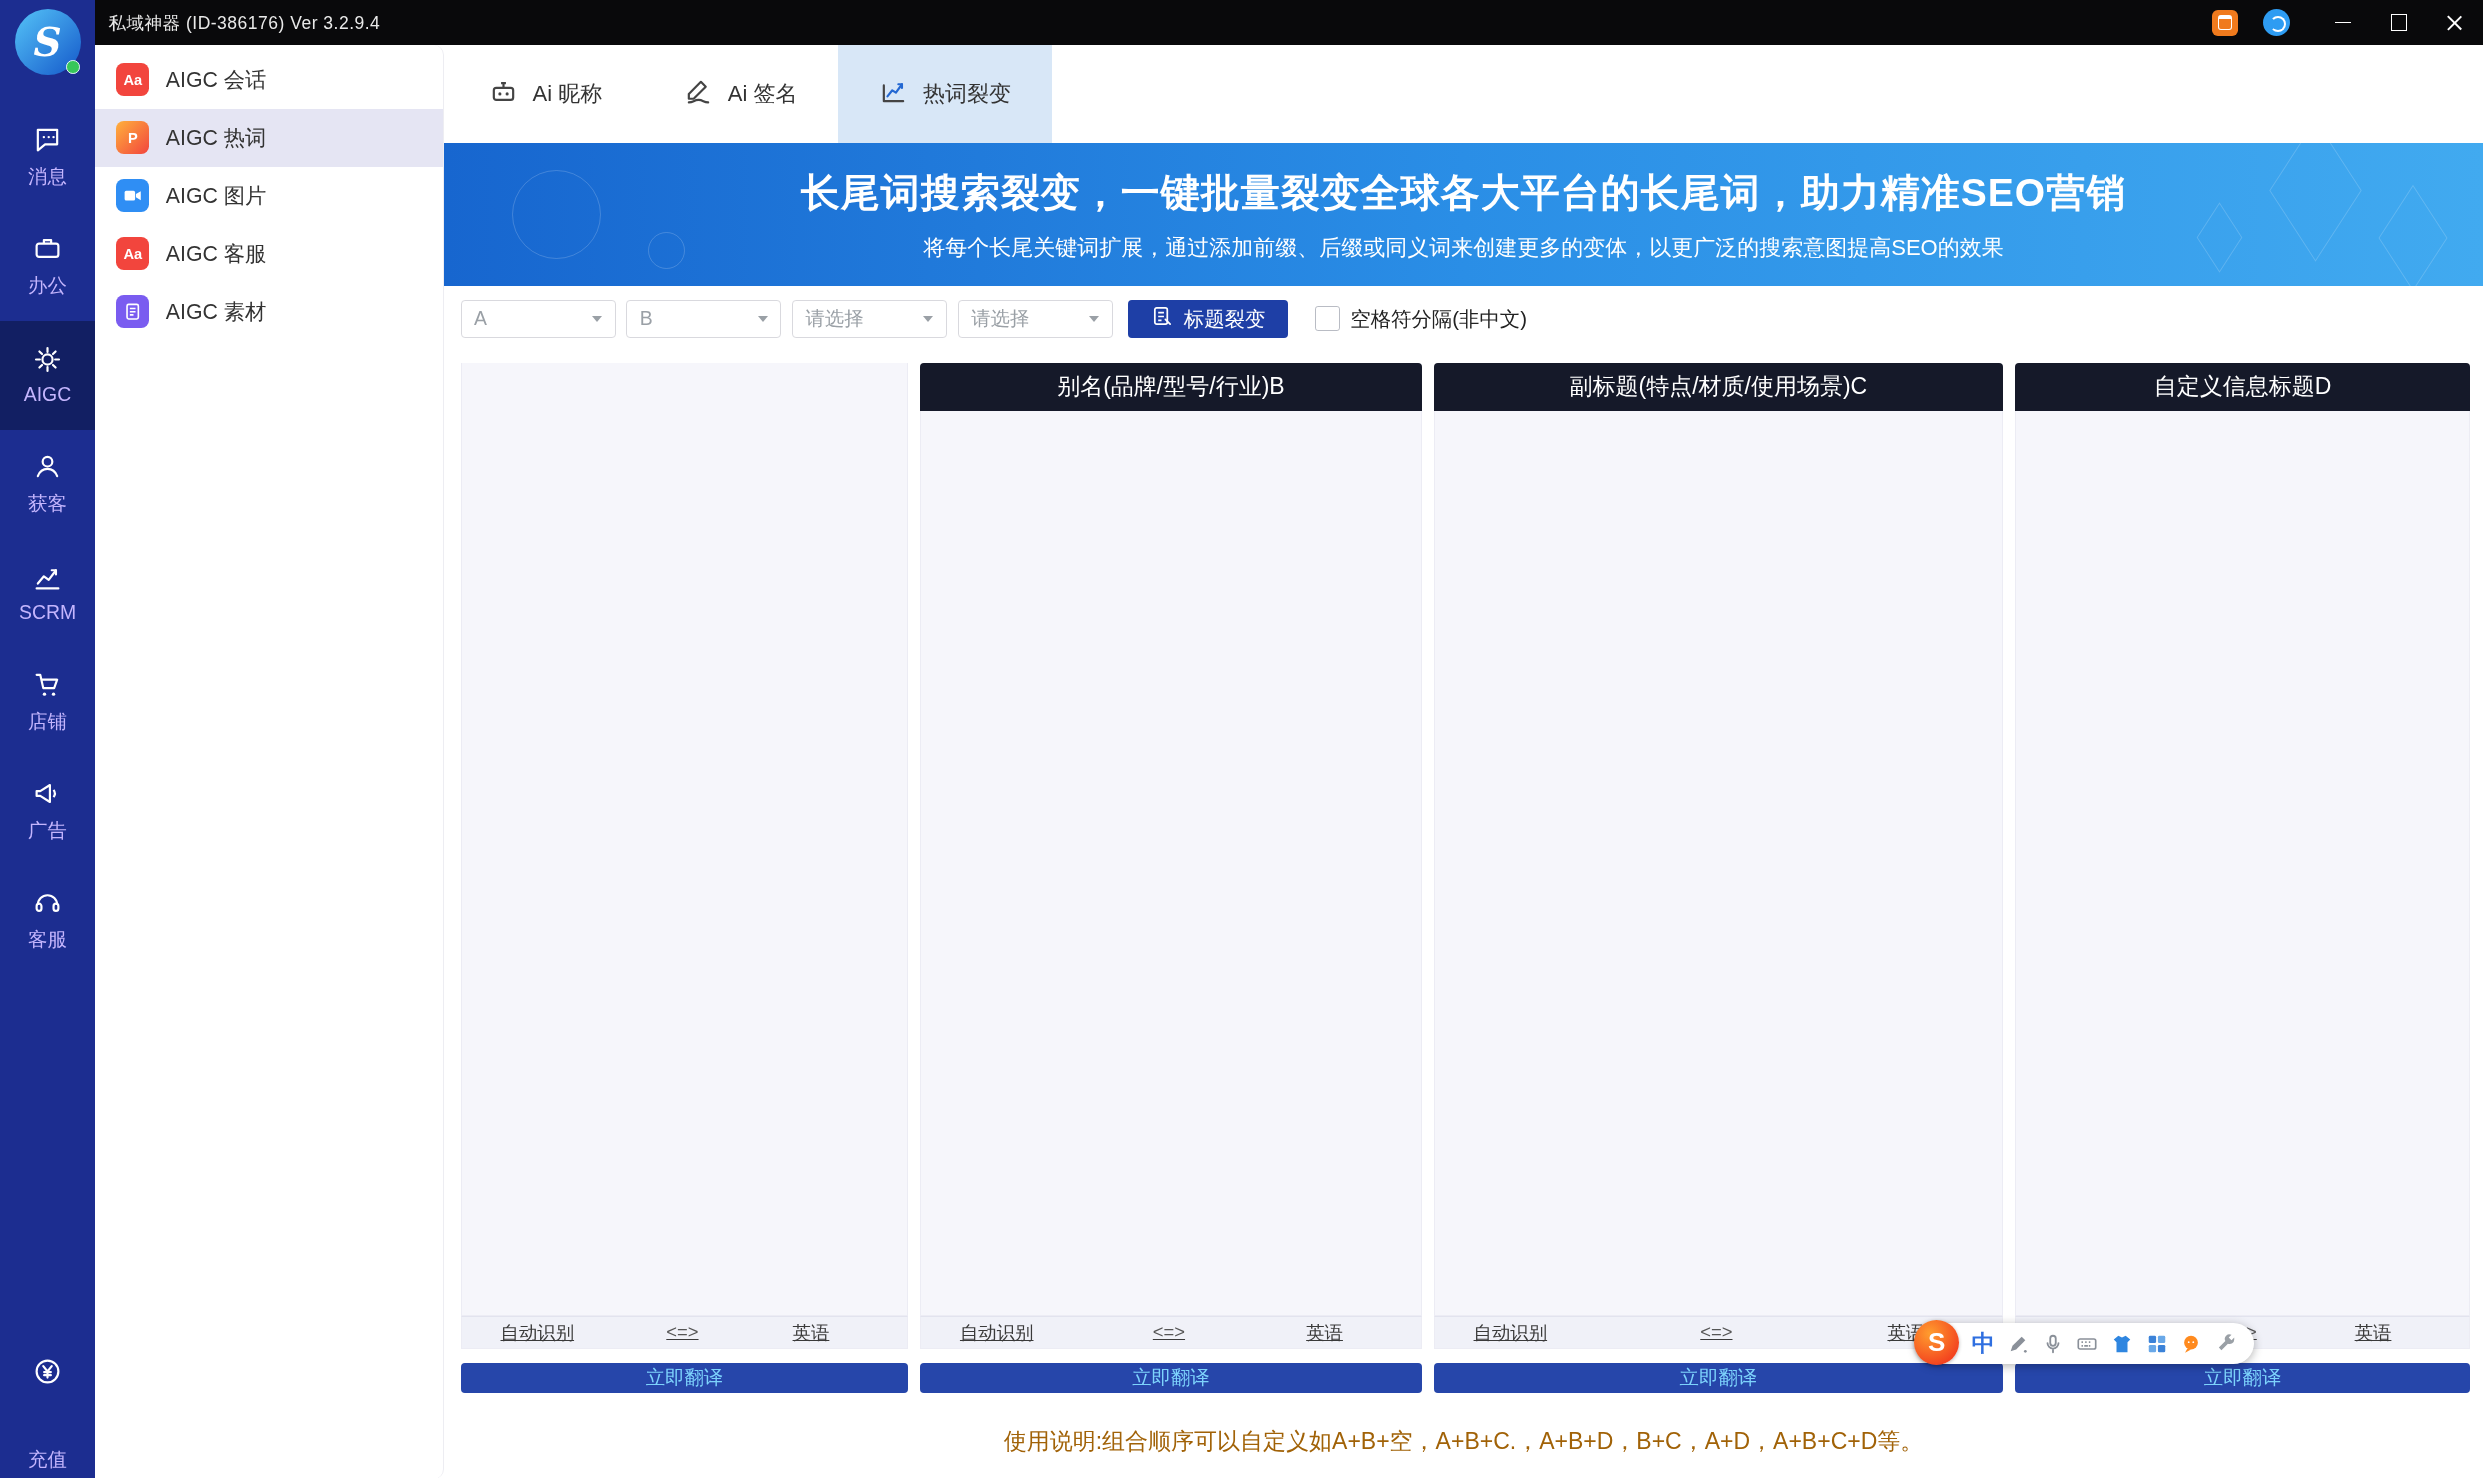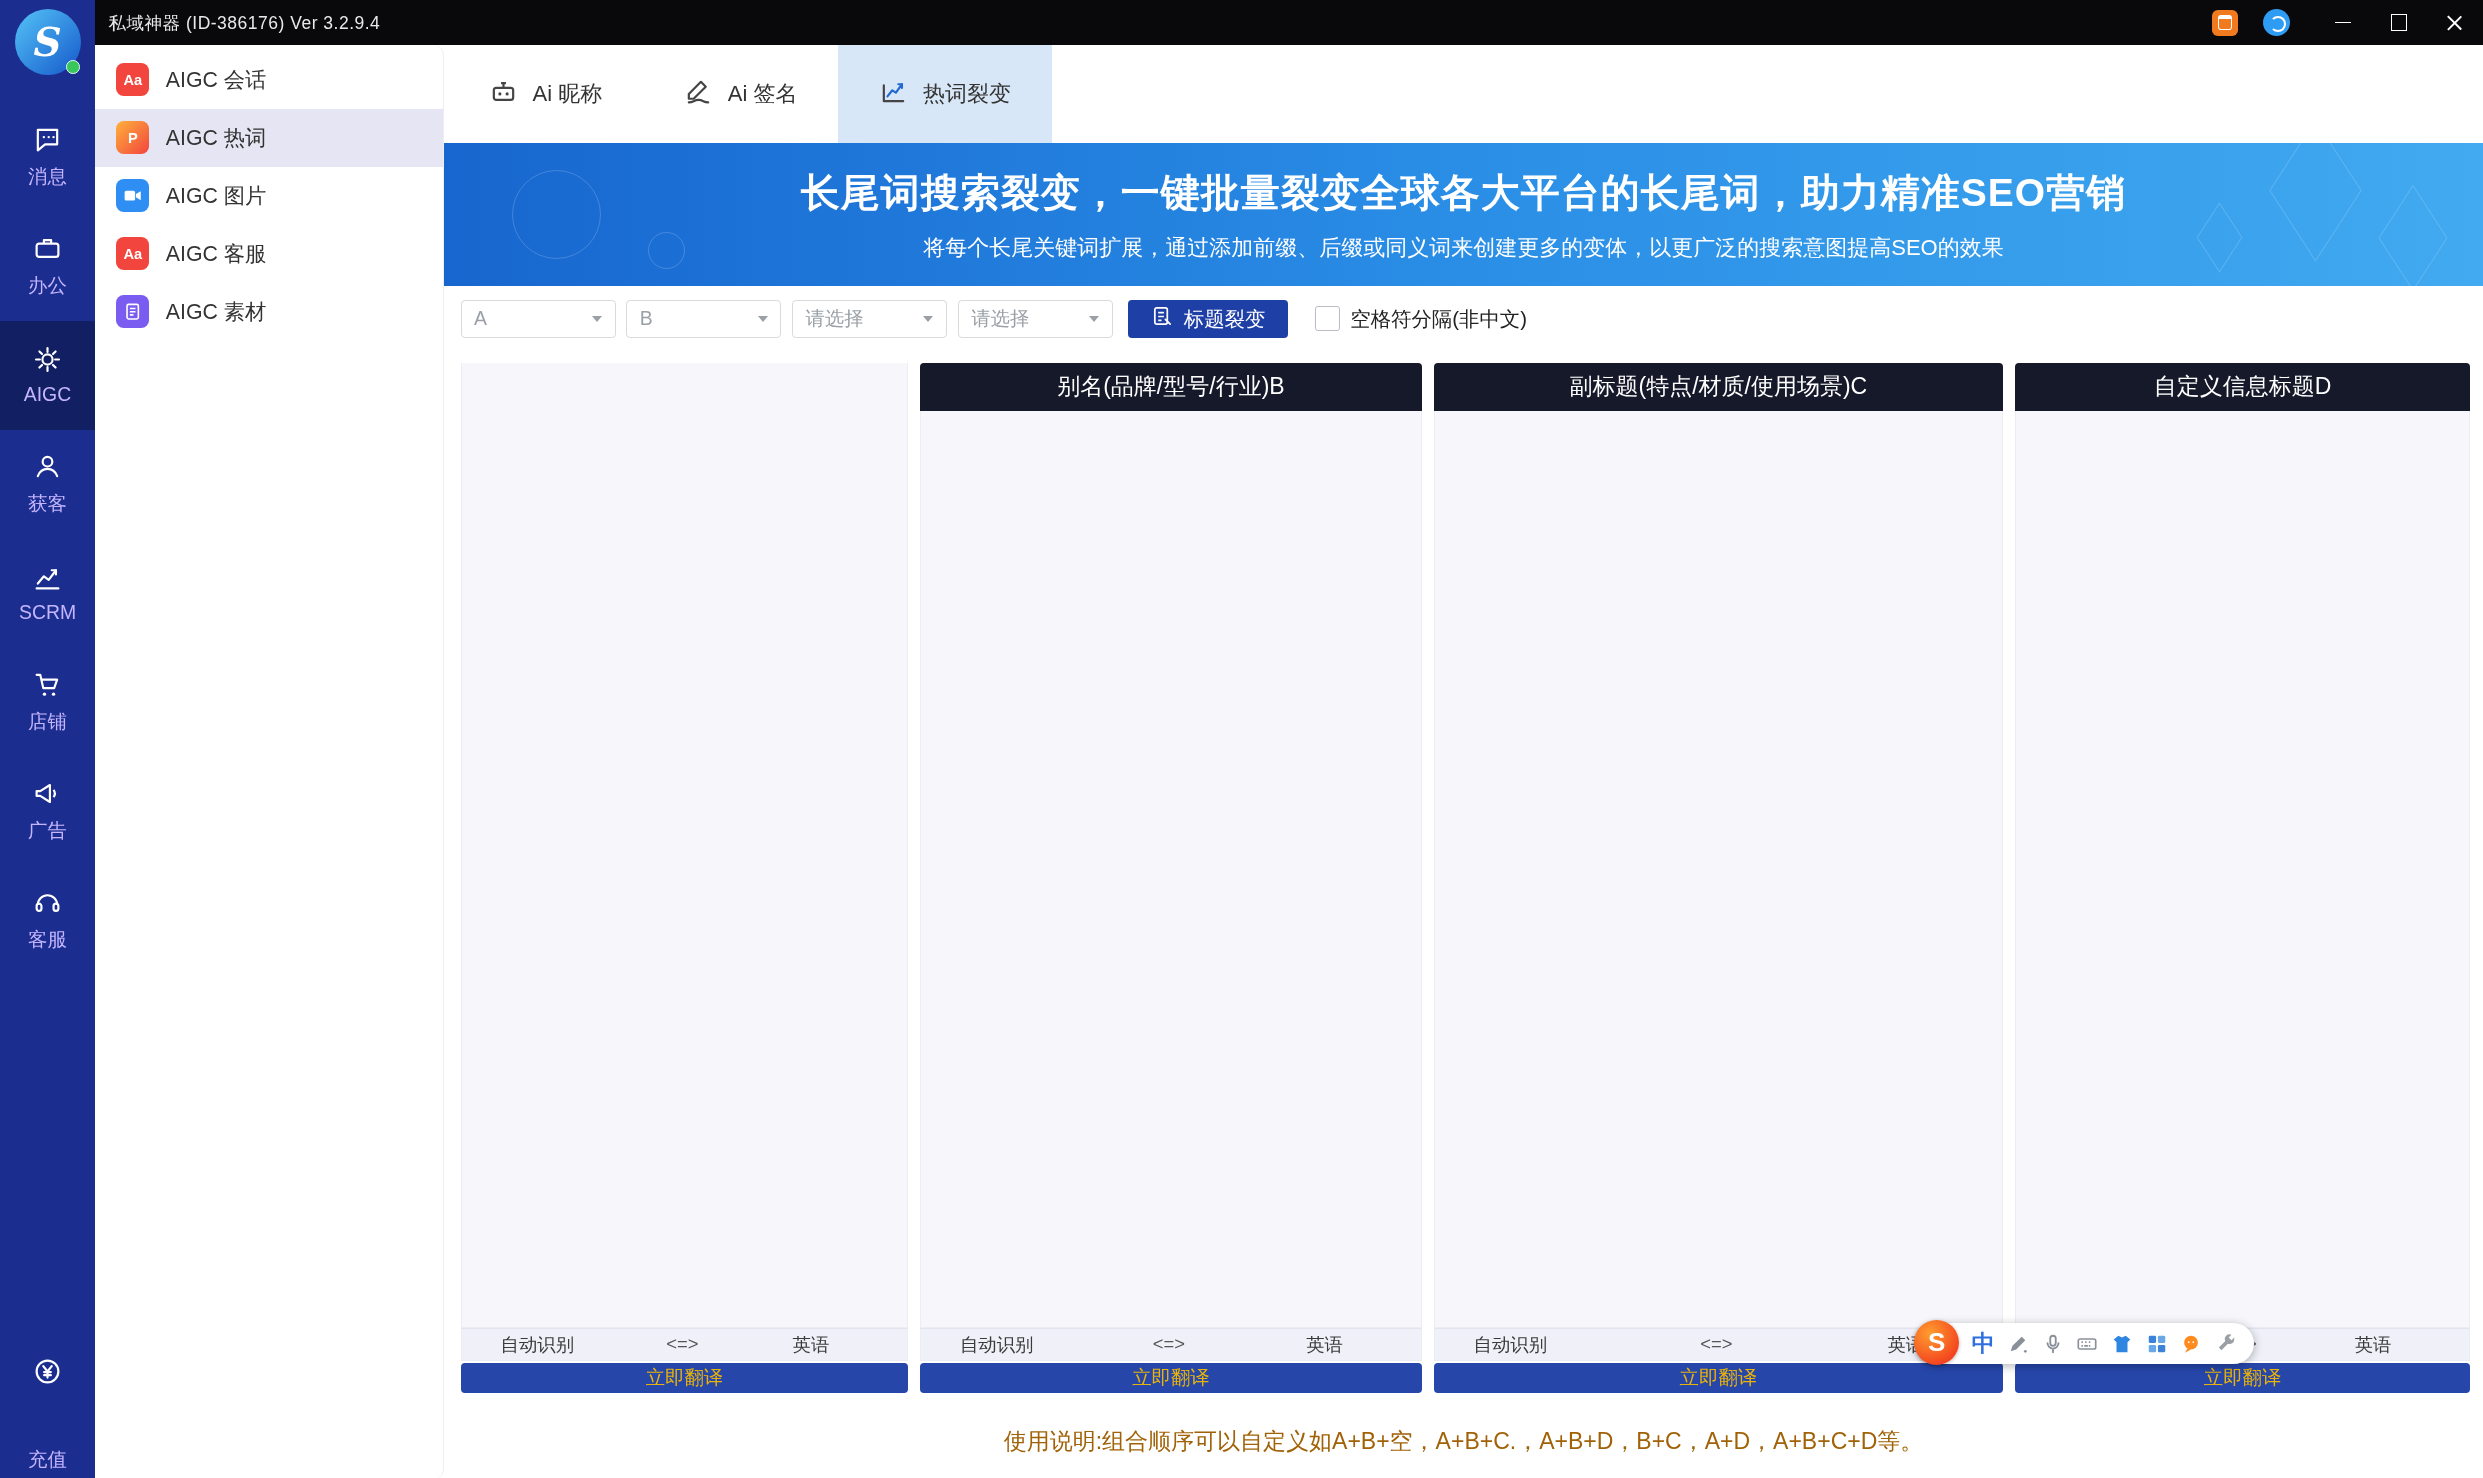--- a/index.html
+++ b/index.html
@@ -86,25 +86,25 @@
   .columns { display:flex; gap:11.6px; margin:25px 12.6px 0 16.5px; height:1030px; }
   .col { display:flex; flex-direction:column; }
   .col-a { flex:463; } .col-b { flex:519; } .col-c { flex:589; } .col-d { flex:471; }
   .col-header { height:48px; background:#151929; color:#fff; font-size:23px; display:flex;
                 align-items:center; justify-content:center; border-radius:3.9px 3.9px 0 0; }
   .col-body { flex:1; background:#f6f6fb; border:1px solid #ececf4; border-top:none; }
   .col-body textarea { width:100%; height:100%; border:none; outline:none; resize:none; background:transparent;
                        font:inherit; font-size:19.4px; padding:13.6px; }
   .lang-row { display:grid; grid-template-columns:1fr auto 1fr; align-items:center; height:33px;
               background:#f0f1f8; border:1px solid #ececf4; border-top:1px solid #e2e3ee;
-              font-size:18.4px; color:#3a3a3a; padding:0 43px 0 39px; }
+              font-size:18.4px; color:#3a3a3a; padding:0 43px 0 39px;text-decoration:underline; }
   .lang-row .from { justify-self:start; cursor:pointer; }
   .lang-row .swap { justify-self:center; cursor:pointer; color:#555; }
   .lang-row .to { justify-self:end; padding-right:35px; cursor:pointer; }
-  .translate-btn { height:30px; margin-top:2px; background:#2646aa; color:#eab308; border:none; border-radius:3.9px;
+  .translate-btn { height:30px; margin-top:14px; background:#2646aa; color:#7dd3fc; border:none; border-radius:3.9px;
                    font-size:19.4px; cursor:pointer; font-family:inherit; }
 
   .footer-note { margin-top:33px; text-align:center; font-size:23px; color:#a16207; }
 
   
   .ime { position:absolute; left:1916px; top:1323px; height:41px; z-index:20; background:#fff;
          border-radius:21.3px; box-shadow:0 1.9px 9.7px rgba(0,0,0,.3); display:flex; align-items:center;
          gap:12.6px; padding:0 17.5px 0 0; }
   .ime-logo { width:45px; height:45px; margin:-1.9px 0 0 -1.9px; border-radius:50%;
               background:radial-gradient(circle at 35% 30%, #ff9d2e, #f3431f 75%);

